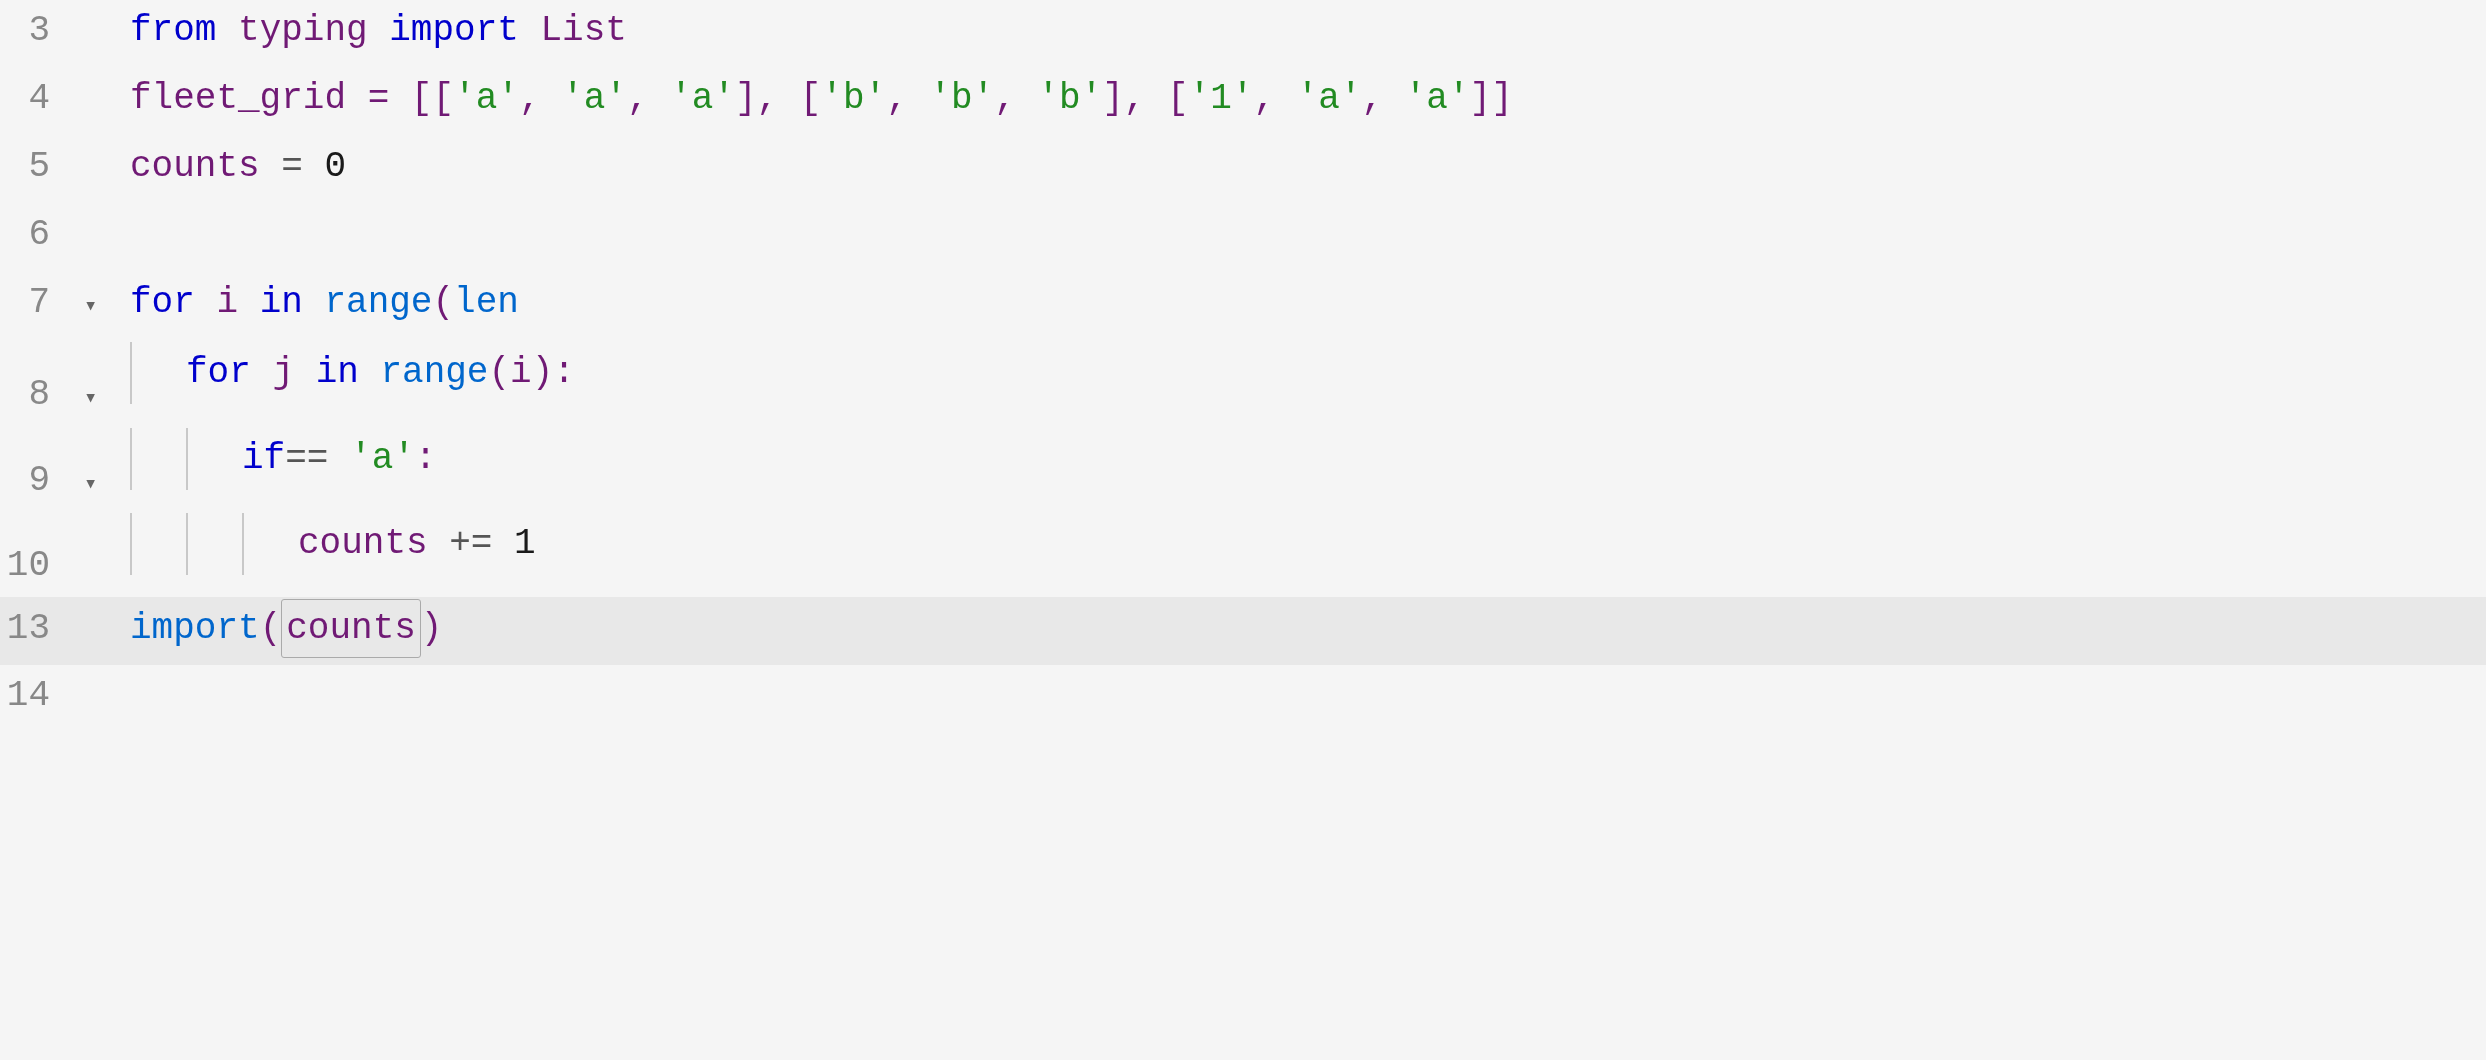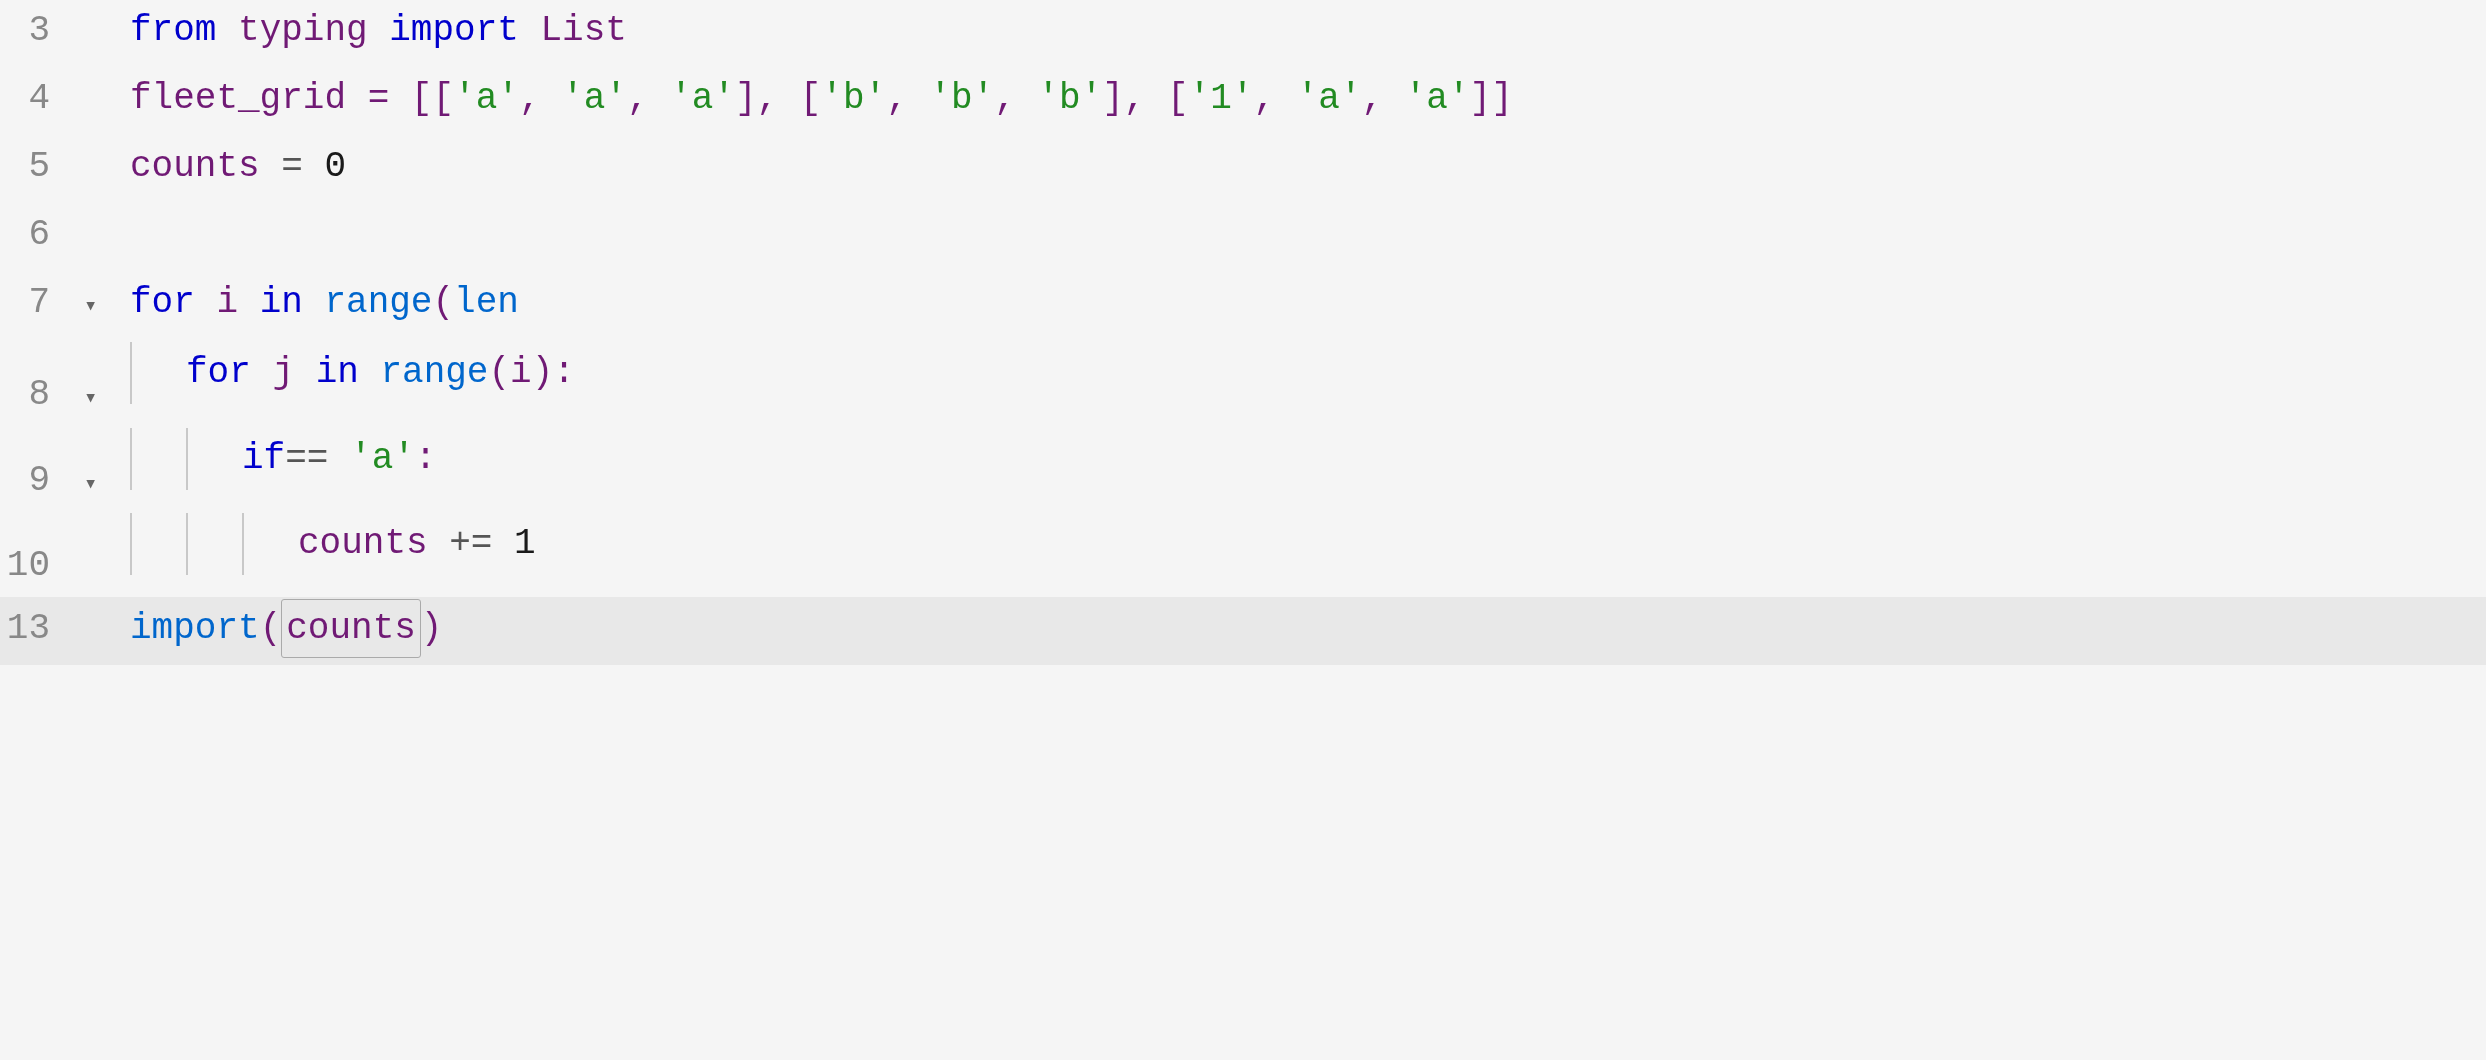--- a/index.html
+++ b/index.html
@@ -149,13 +149,18 @@
     <div class="code-line">
       <span class="line-number">10</span>
       <span class="line-gutter"></span>
       <span class="code-content"><span class="v-line"></span><span class="indent-space">    </span><span class="v-line"></span><span class="indent-space">    </span><span class="v-line"></span><span class="indent-space">    </span><span class="plain">counts </span><span class="operator">+=</span><span class="plain"> </span><span class="number">1</span></span>
     </div>
     <div class="code-line highlighted">
       <span class="line-number">13</span>
       <span class="line-gutter"></span>
       <span class="code-content"><span class="builtin">import</span><span class="plain">(</span><span class="token-box plain">counts</span><span class="plain">)</span></span>
     </div>
+    <div class="code-line">
+      <span class="line-number">14</span>
+      <span class="line-gutter"></span>
+      <span class="code-content"></span>
+    </div>
   </div>
 
 </body></html>

